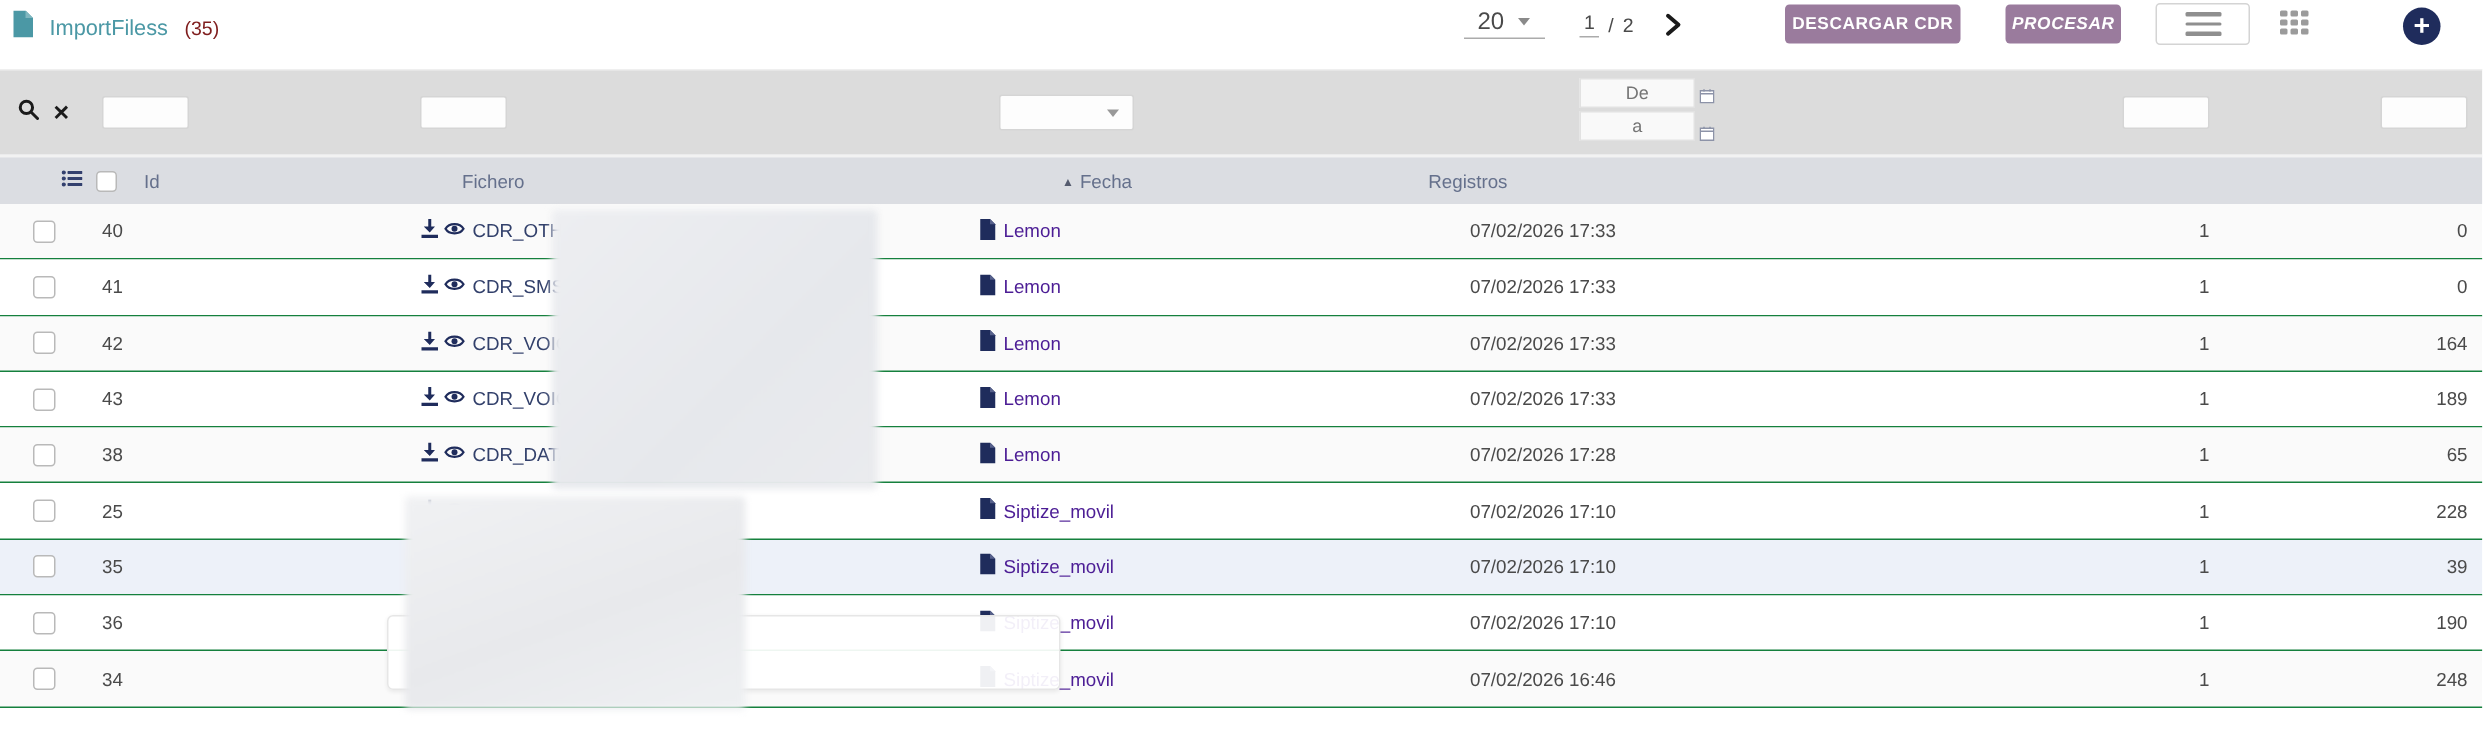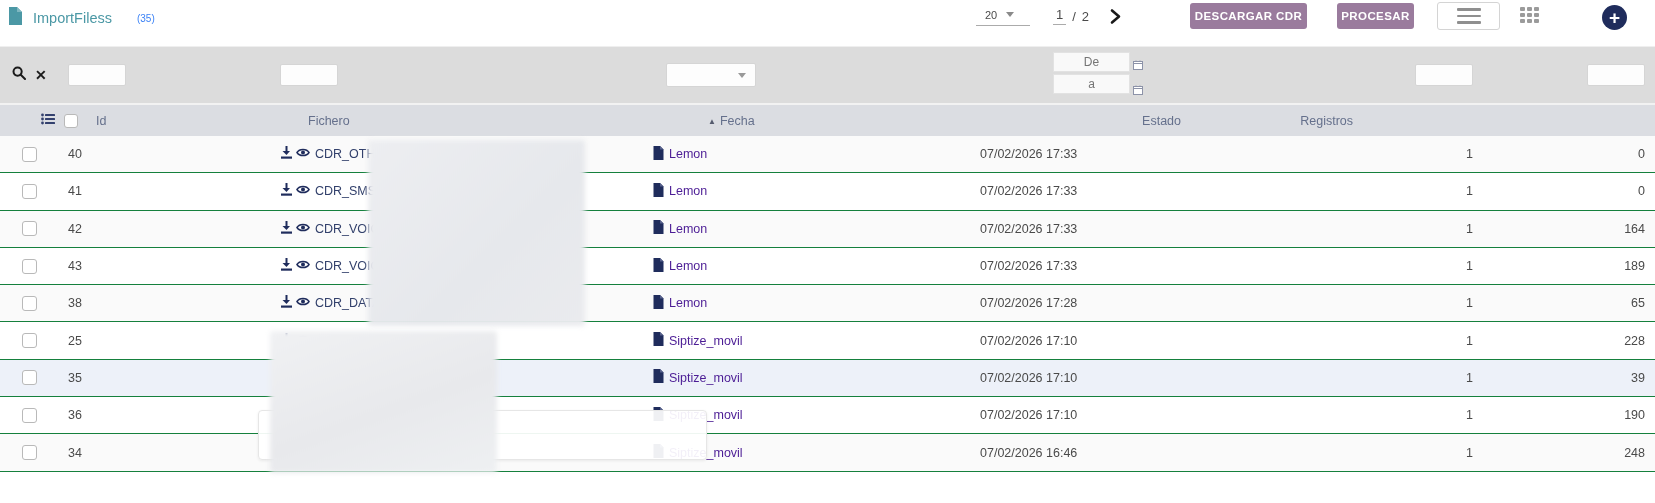--- a/index.html
+++ b/index.html
@@ -7,35 +7,35 @@
   .app {
     position: relative; width: 1655px; height: 503px;
     overflow: hidden; background: #fff;
     font-family: "Liberation Sans", sans-serif;
     color: #454545;
   }
   
   .topbar { position: relative; height: 46px; background: #fff; }
   .title-wrap { position: absolute; left: 8px; top: 7px; display: flex; align-items: center; gap: 10px; }
   .page-title { color: #4b98a5; font-size: 14.5px; cursor: pointer; }
-  .page-count { color: #3b82f6; font-size: 10px; margin-left: 15px; }
+  .page-count { color: #7f1d1d; font-size: 13px; margin-left: 1px; }
   .pagesize { position: absolute; left: 976px; top: 4px; width: 54px; height: 22px;
     border-bottom: 1px solid #ababab; display: flex; align-items: center; gap: 9px;
-    padding-left: 9px; font-size: 11px; color: #4a4a4a; cursor: pointer; }
+    padding-left: 9px; font-size: 16px; color: #4a4a4a; cursor: pointer; }
   .caret-down { width: 0; height: 0; border-left: 4px solid transparent;
     border-right: 4px solid transparent; border-top: 5px solid #8a8a8a; }
   .pager { position: absolute; left: 1053px; top: 7px; font-size: 13px; color: #4a4a4a;
     display: flex; gap: 6px; align-items: center; }
   .pager .cur { border-bottom: 1px solid #ababab; padding: 0 3px 2px 3px; }
   .next-btn { position: absolute; left: 1108px; top: 8px; background: none; border: none; cursor: pointer; }
   .btn-purple { position: absolute; top: 3px; height: 26px; background: #9a7b9d; color: #fff;
     border: none; border-radius: 3px; font-family: "Liberation Sans", sans-serif;
     font-weight: 700; font-size: 11.5px; letter-spacing: .4px; cursor: pointer; }
   .btn-descargar { left: 1190px; width: 117px; }
-  .btn-procesar { left: 1337px; width: 77px; }
+  .btn-procesar { left: 1337px; width: 77px; font-style: italic; }
   .view-switch { position: absolute; left: 1437px; top: 2px; width: 63px; height: 28px;
     background: #fff; border: 1px solid #d4d4d4; border-radius: 3px;
     display: flex; align-items: center; justify-content: center; cursor: pointer; }
   .hamburger { display: flex; flex-direction: column; gap: 4px; }
   .hamburger span { width: 24px; height: 2.5px; background: #8f8f8f; border-radius: 1px; }
   .grid-btn { position: absolute; left: 1520px; top: 7px; width: 24px; height: 18px;
     background: none; border: none; display: grid; grid-template-columns: repeat(3,5px);
     grid-template-rows: repeat(3,4px); gap: 2px; cursor: pointer; }
   .grid-btn i { background: #9b9b9b; border-radius: 1px; }
   .plus-btn { position: absolute; left: 1602px; top: 5px; width: 25px; height: 25px;
@@ -226,21 +226,20 @@
             </g>
           </svg>
       </span>
       <span class="checkbox"></span>
     </div>
     <div class="c-id">Id</div>
     <div class="c-fichero">Fichero</div>
     <div class="c-fecha">
       <span class="sort-arrow">▲</span><span>Fecha</span>
     </div>
-    <div class="c-estado">Estado</div>
     <div class="c-registros">Registros</div>
     <div class="c-spacer"></div>
   </div>
 
   <div class="tbody">
   <div class="trow">
     <div class="c-check">
           <span class="checkbox"></span>
         </div>
     <div class="c-id">40</div>

